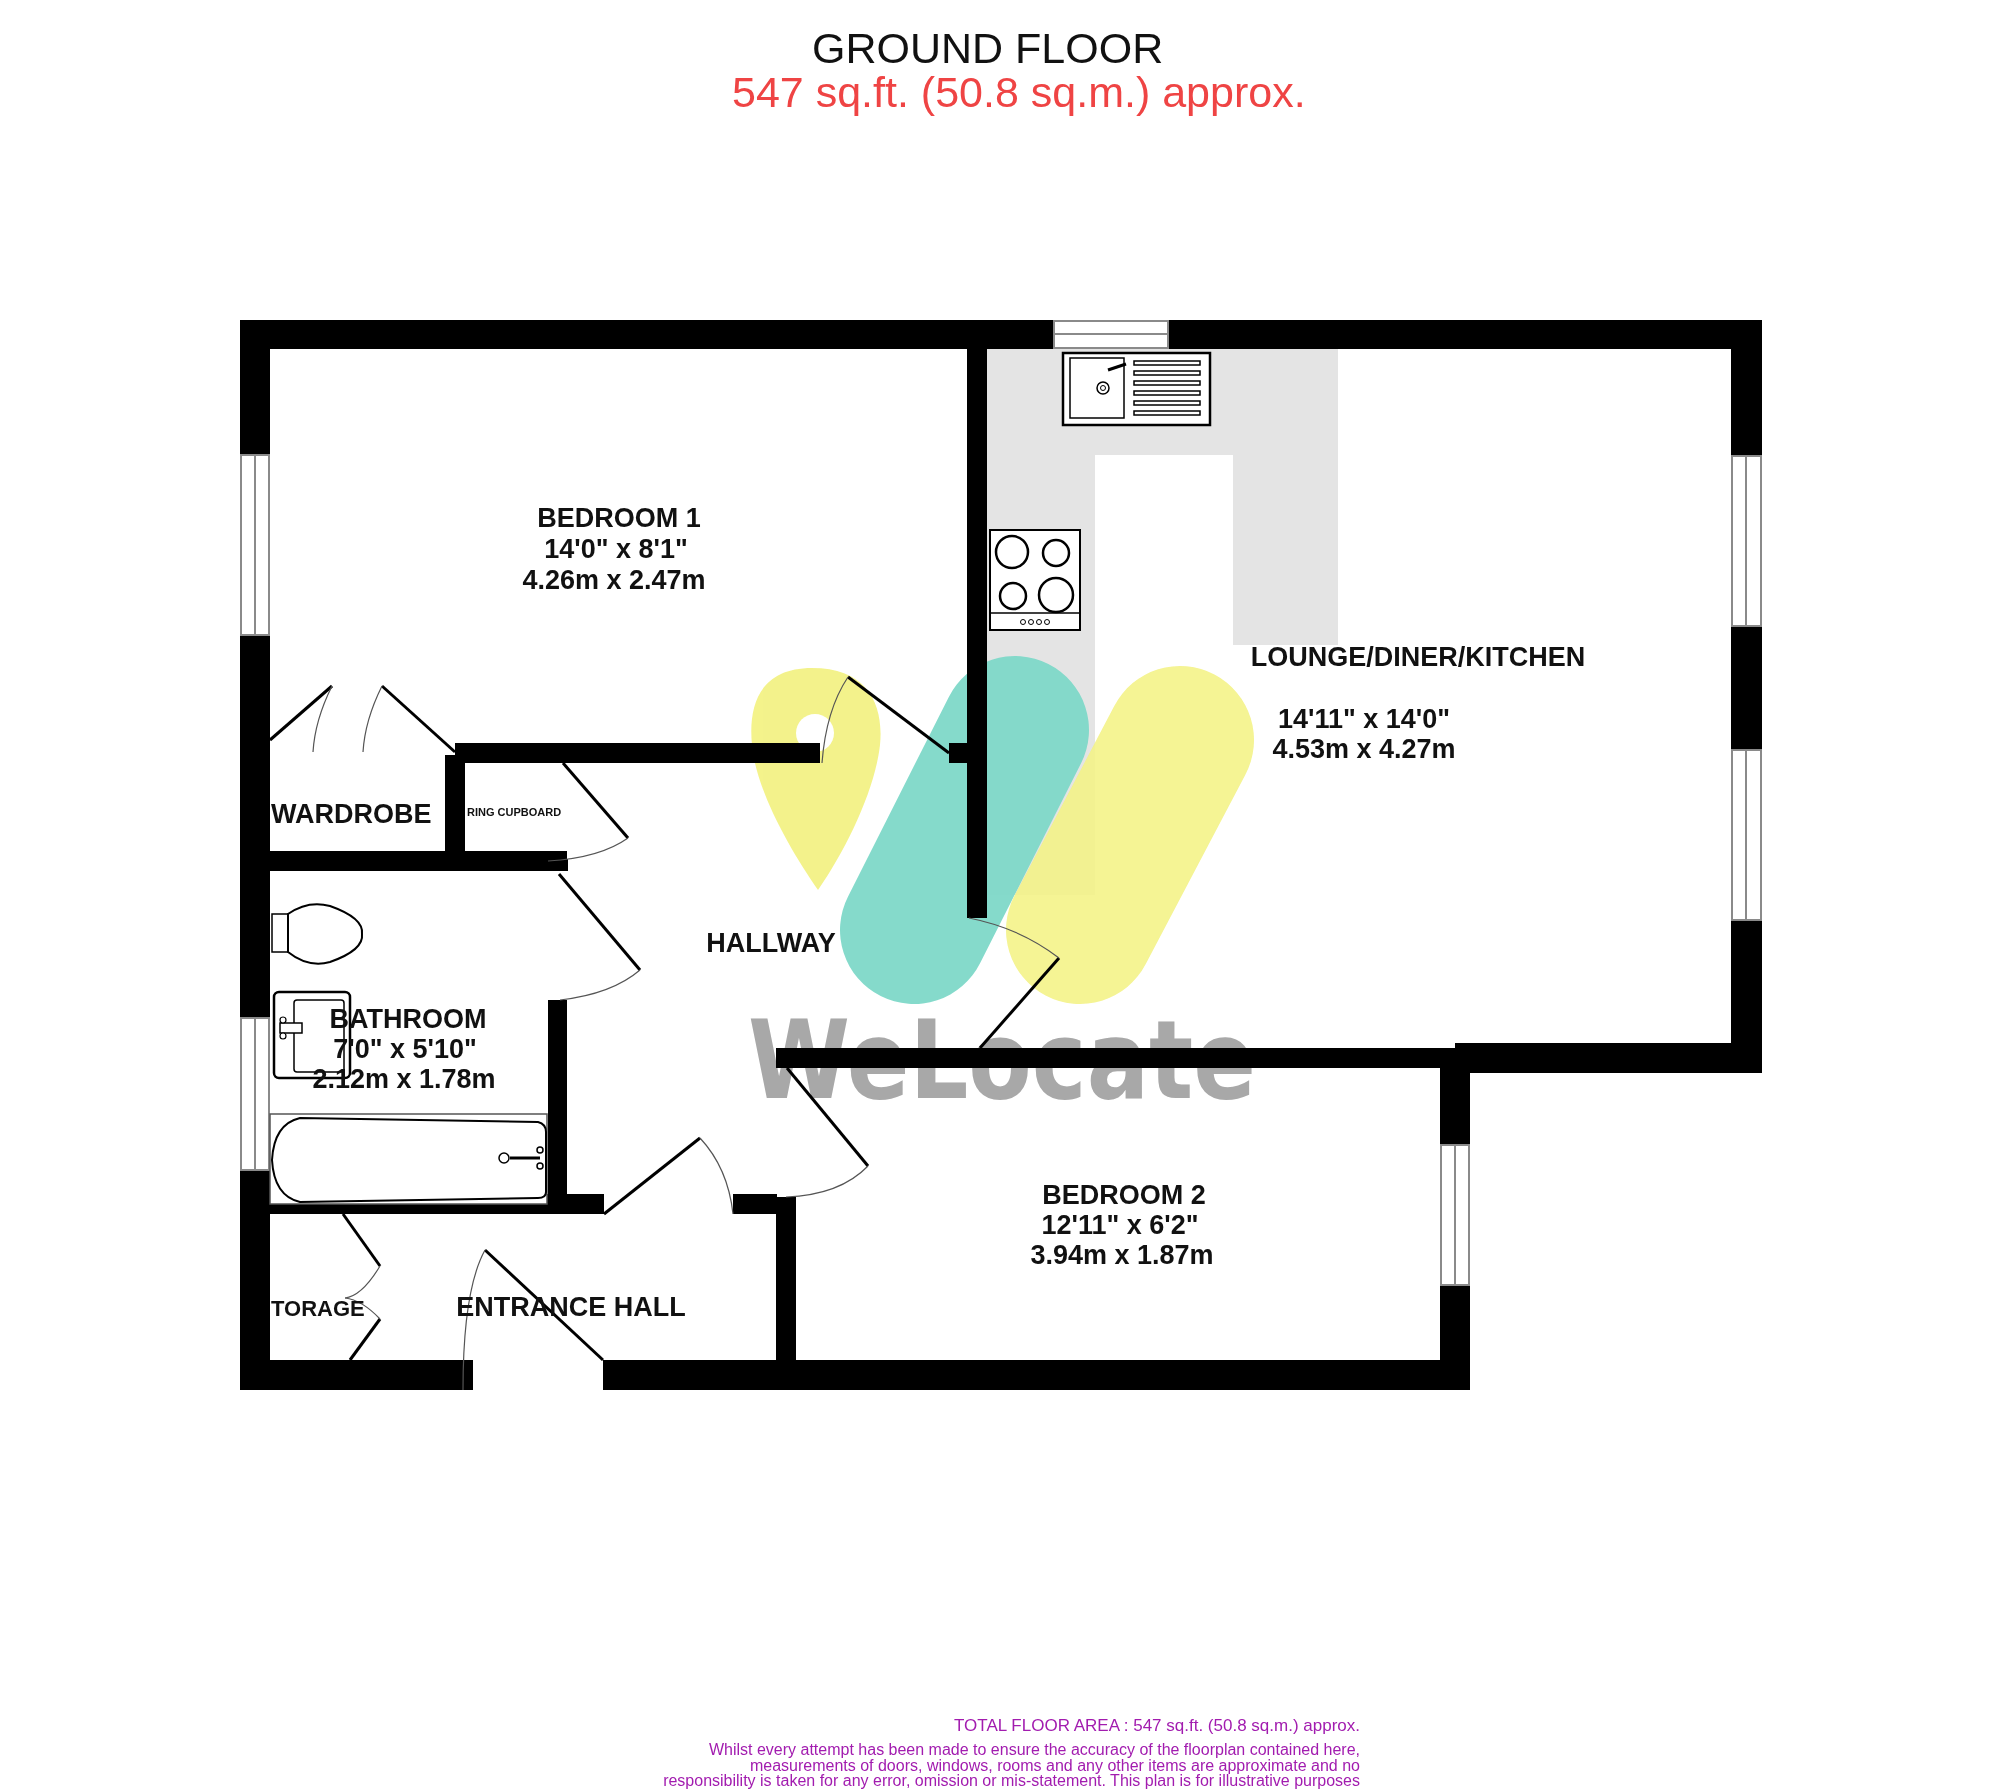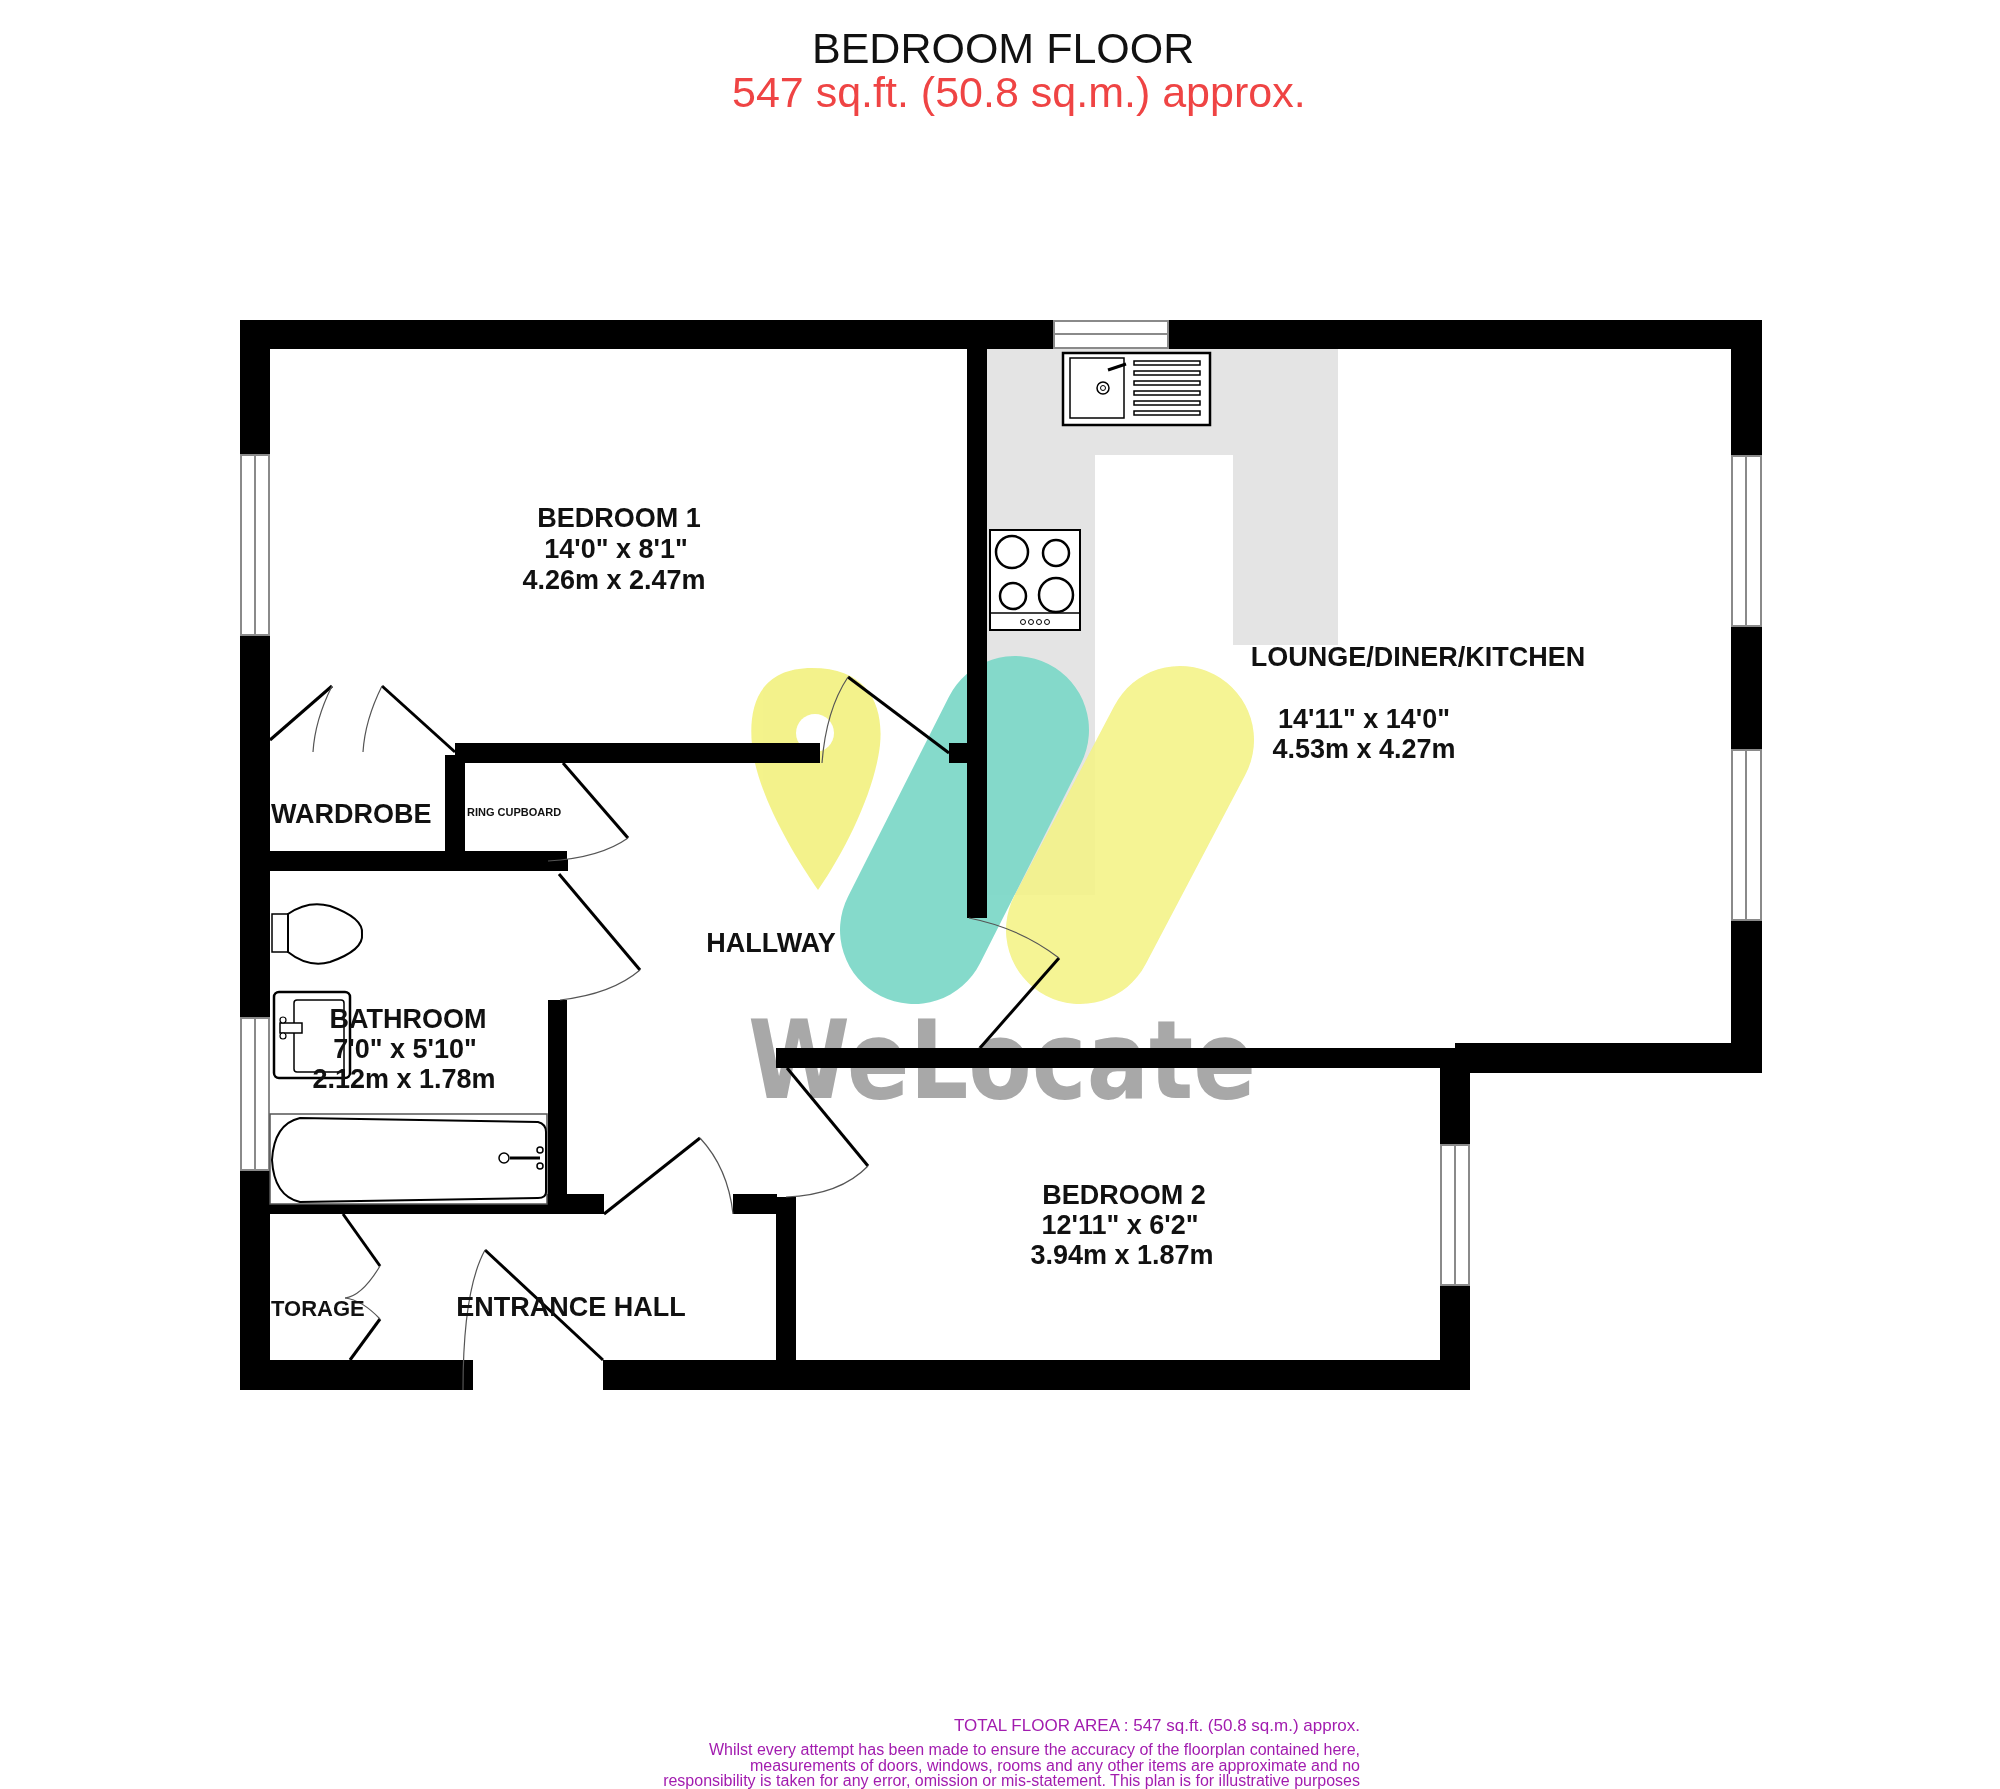--- a/index.html
+++ b/index.html
@@ -15,21 +15,21 @@
   .watermark { font-family: "DejaVu Sans", sans-serif; font-weight: bold; font-size: 108px; fill: #a8a8a8; }
   .footer { position: absolute; left: 660px; top: 1672px; width: 700px; text-align: right; color: #a21caf; font-family: "Liberation Sans", sans-serif; margin-top: 44px; }
   .footer .total { font-size: 17px; margin-bottom: 6px; }
   .footer .disclaimer { font-size: 16px; line-height: 15.5px; }
   .footer .credit { font-size: 12.4px; line-height: 15px; }
 </style>
 </head>
 <body>
 
 <div class="title-block">
-  <div class="title">BEDROOM FLOOR</div>
+  <div class="title">GROUND FLOOR</div>
   <div class="subtitle">547 sq.ft. (50.8 sq.m.) approx.</div>
 </div>
 
 <svg class="plan" width="2000" height="1789" viewBox="0 0 2000 1789" xmlns="http://www.w3.org/2000/svg">
 
   <g>
     <path d="M987 349 L1338 349 L1338 645 L1233 645 L1233 455 L1095 455 L1095 895 L987 895 Z" fill="#e4e4e4"></path>
   </g>
 
   <g opacity="0.95">

